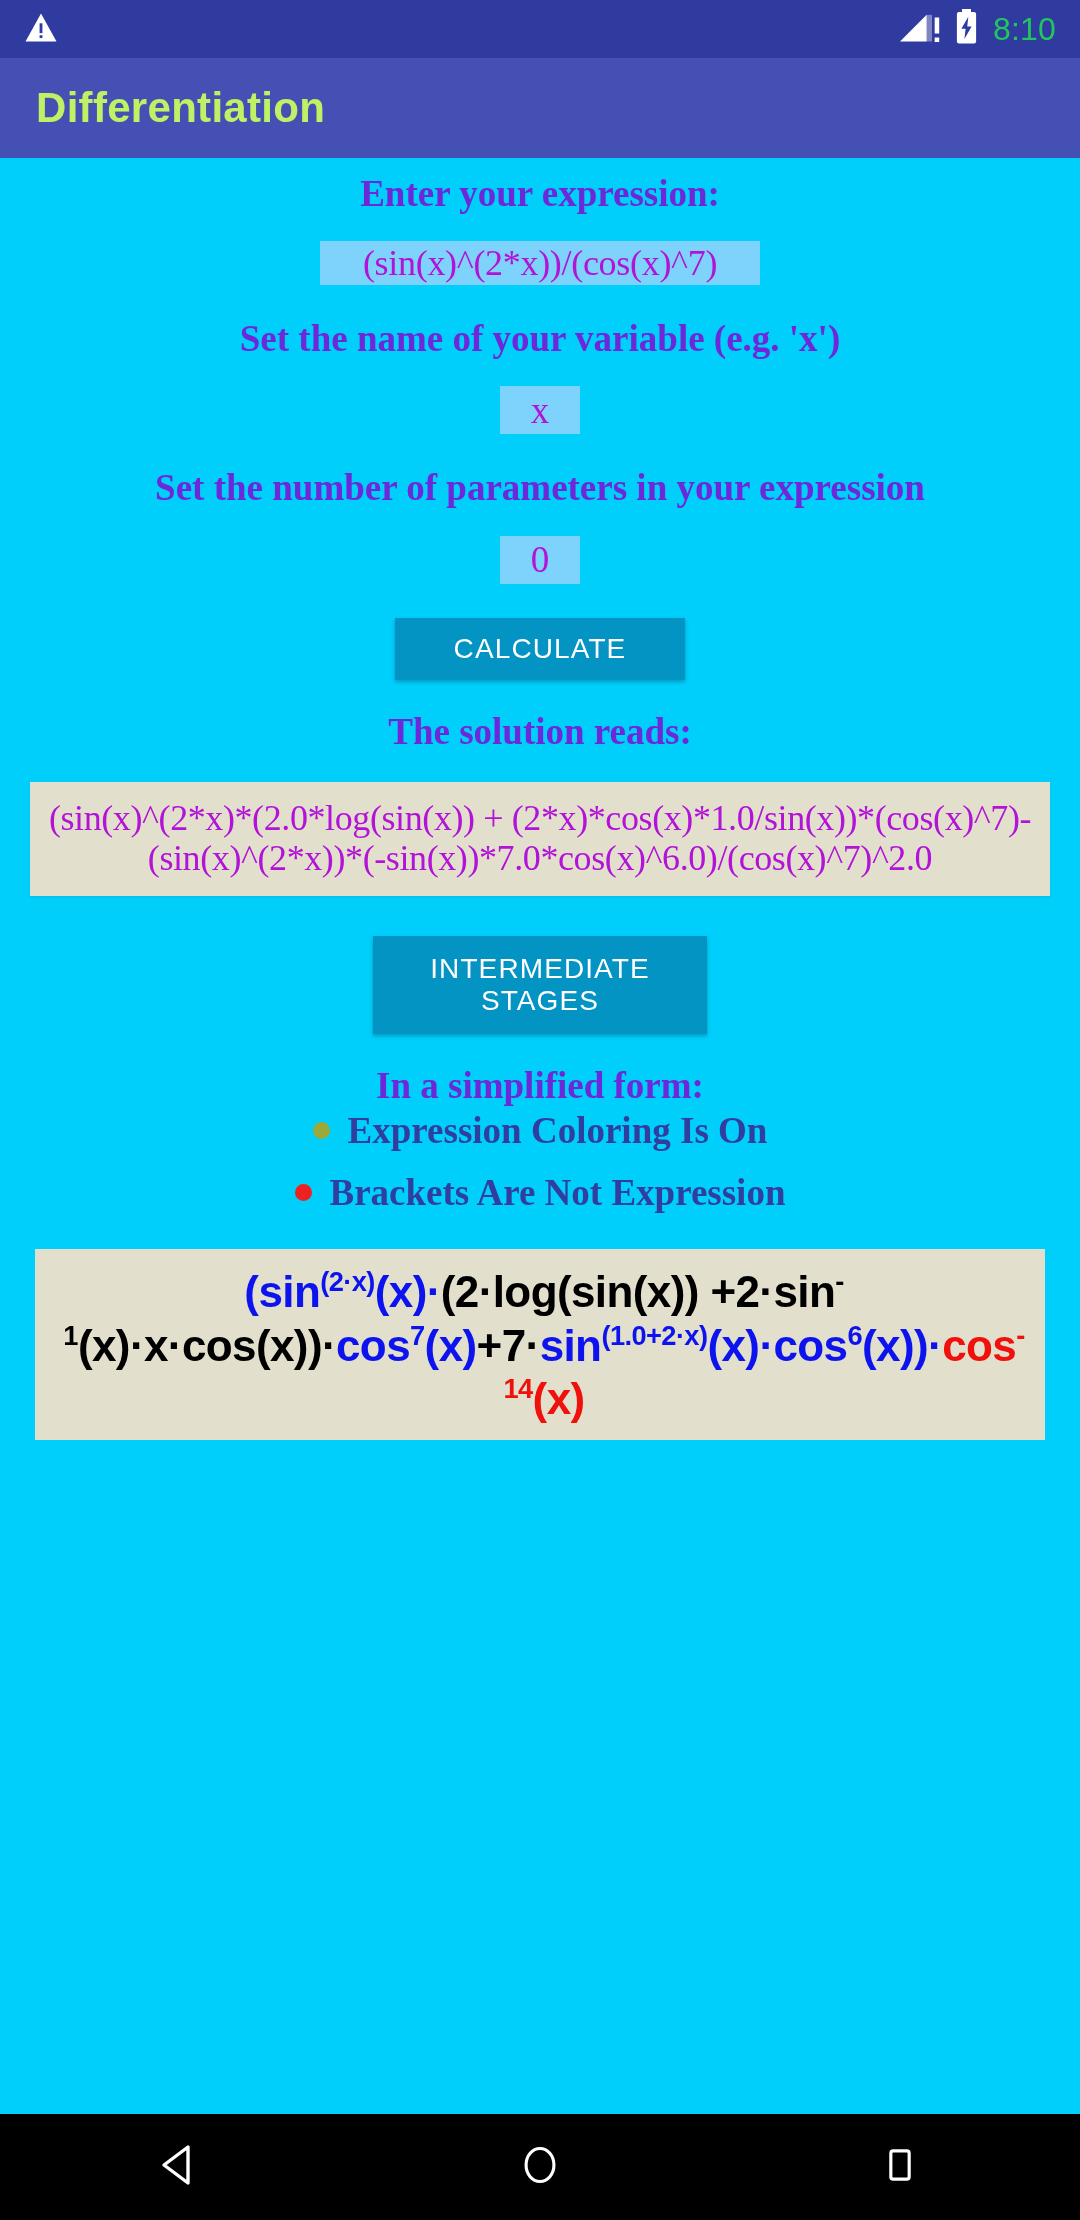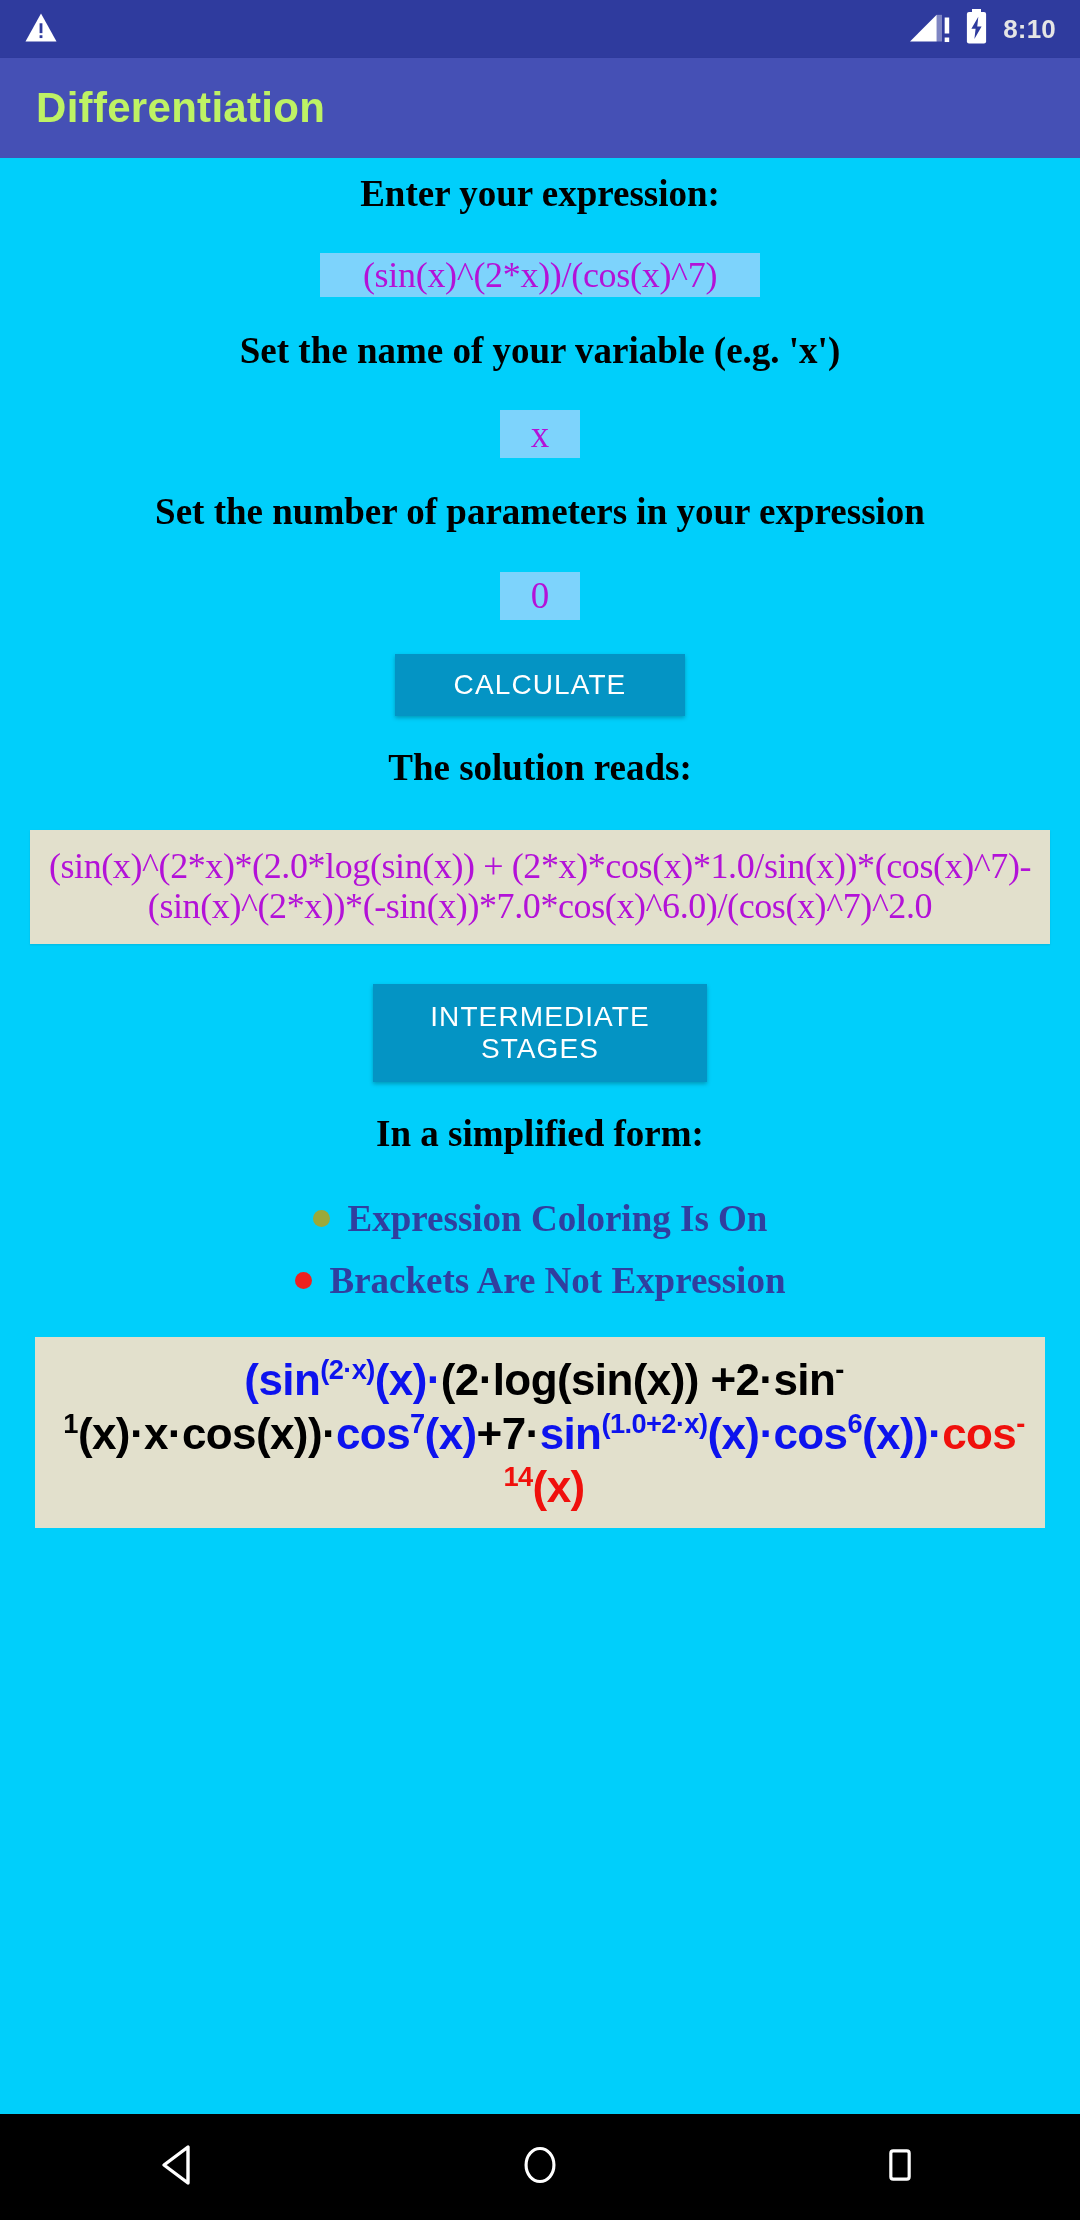--- a/index.html
+++ b/index.html
@@ -33,24 +33,24 @@
     flex: 0 0 auto;
   }
   .status-left { display: flex; align-items: center; gap: 12px; }
   .status-right {
     margin-left: auto;
     display: flex;
     align-items: center;
     gap: 14px;
   }
   .status-time {
-    color: #e5e5e5;
+    color: #22c55e;
     font-family: "Liberation Sans", sans-serif;
-    font-size: 26px;
-    font-weight: 700;
+    font-size: 32px;
+    font-weight: 400;
     letter-spacing: 0.2px;
     line-height: 1;
   }
 
   
   .app-bar {
     height: 100px;
     background: #4550B5;
     display: flex;
     align-items: center;
@@ -73,27 +73,27 @@
     background: #00CFFB;
     overflow: hidden;
     display: flex;
     flex-direction: column;
     align-items: center;
     padding-top: 6px;
     box-sizing: border-box;
   }
 
   .label {
-    color: #000000;
+    color: #6d28d9;
     font-weight: bold;
     font-size: 37px;
     text-align: center;
     line-height: 1.18;
     width: 880px;
-    margin: 16px;
+    margin: 4px;
   }
   .label.lbl-expr    { margin-top: 8px; }
   .label.lbl-var     { margin-top: 32px; }
   .label.lbl-params  { margin-top: 32px; }
   .label.lbl-sol     { margin-top: 30px; }
   .label.lbl-simple  { margin-top: 30px; }
 
   .field {
     background: #7dd3fc;
     color: #B312D8;
@@ -155,21 +155,20 @@
     line-height: 1.12;
     text-align: center;
     padding: 16px 10px 18px 10px;
     box-sizing: border-box;
     letter-spacing: -0.4px;
     box-shadow: 0 1px 2px rgba(0,0,0,0.10);
   }
 
   .options {
     width: 100%;
-    margin-top: 28px;
     display: flex;
     flex-direction: column;
     align-items: center;
     gap: 25px;
   }
   .option-row {
     display: flex;
     align-items: center;
     gap: 18px;
   }

